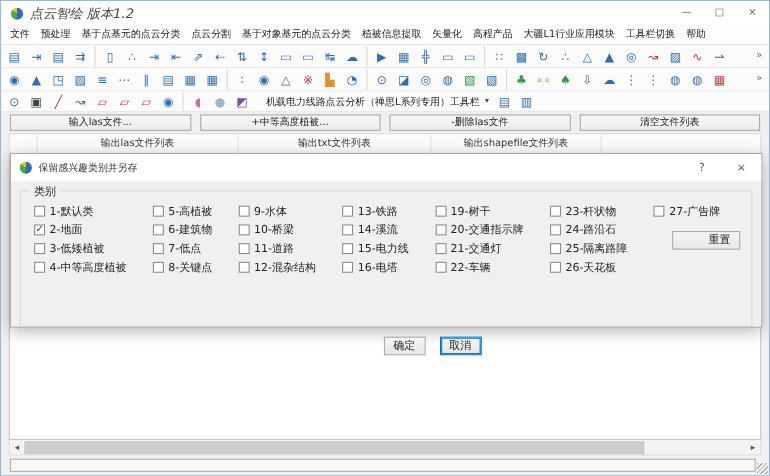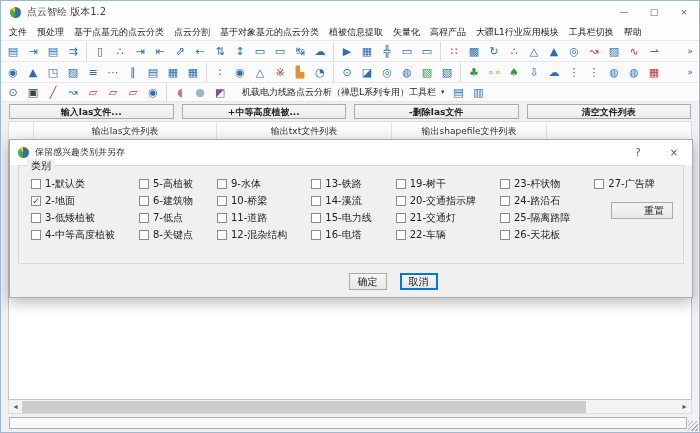--- a/index.html
+++ b/index.html
@@ -8,21 +8,21 @@
   button { font:inherit; cursor:pointer; }
 
   .window{position:relative;width:700px;height:433px;background:#f0f0f0;
     border:1px solid #9db8d2;display:flex;flex-direction:column;overflow:hidden;}
 
   
   .titlebar{height:22px;background:#ffffff;display:flex;align-items:center;flex:none;}
   .appicon{width:11px;height:11px;border-radius:50%;flex:none;
     background:conic-gradient(#2f6db6 0 52%, #3fae49 52% 86%, #f4c20d 86% 100%);}
   .titlebar .appicon{margin:0 6px 0 9px;}
-  .title{font-size:10px;color:#444;}
+  .title{font-size:12px;color:#444;font-style:italic;}
   .wctrls{margin-left:auto;display:flex;height:22px;}
   .wbtn{width:30px;height:22px;display:flex;align-items:center;justify-content:center;
     font-size:9px;color:#666;}
 
   
   .menubar{height:18px;background:#fdfdfd;display:flex;align-items:center;
     padding-left:3px;border-bottom:1px solid #e9e9e9;flex:none;}
   .menu-item{font-size:9px;color:#222;padding:0 5px;height:18px;line-height:18px;white-space:nowrap;}
 
   
@@ -32,21 +32,21 @@
   .ticon{width:20px;height:19px;line-height:19px;text-align:center;font-size:11px;flex:none;}
   .ticon.sep{border-left:1px solid #dadada;margin-left:3px;padding-left:3px;width:24px;}
   .overflow{margin-left:auto;font-size:9px;color:#557;padding-right:4px;}
   .tb3{height:19px;}
   .tb3 .ticon{height:17px;line-height:17px;}
   .tbselect{display:flex;align-items:center;gap:5px;margin-left:8px;font-size:9px;color:#222;
     white-space:nowrap;padding:0 4px;height:16px;}
   .tbselect .dd{font-size:7px;color:#444;}
 
   
-  .btnrow{height:19px;display:flex;gap:8px;padding:2px 8px 1px 8px;flex:none;font-weight:bold;}
+  .btnrow{height:19px;display:flex;gap:8px;padding:2px 8px 1px 8px;flex:none;}
   .fbtn{flex:1;height:15px;font-size:9px;color:#222;background:linear-gradient(#f7f7f7,#ececec);
     border:1px solid #aaaaaa;line-height:12px;}
 
   
   .hdrrow{height:19px;display:flex;margin:0 7px;flex:none;background:#fbfbfb;
     border:1px solid #dcdcdc;border-bottom:none;}
   .hnum{width:25px;border-right:1px solid #e3e3e3;flex:none;}
   .hcells{display:flex;flex:1;}
   .th{font-size:9px;color:#333;text-align:center;line-height:18px;border-right:1px solid #e3e3e3;
     overflow:hidden;white-space:nowrap;}
@@ -73,21 +73,21 @@
 
   
   .dialog{position:absolute;left:8px;top:138px;width:684px;height:159px;background:#f0f0f0;
     border:1px solid #ababab;box-shadow:0 4px 14px rgba(0,0,0,.30);z-index:5;}
   .dtitle{height:25px;background:#ffffff;display:flex;align-items:center;}
   .dtitle .appicon{margin:0 6px 0 8px;}
   .dtitle-text{font-size:9px;color:#333;}
   .dctrls{margin-left:auto;display:flex;height:25px;}
   .dbtn{width:36px;height:25px;display:flex;align-items:center;justify-content:center;
     font-size:10px;color:#555;}
-  .group{position:relative;margin:0 8px 0 8px;height:99px;border:1px solid #d9d9d9;}
+  .group{position:relative;margin:8px 8px 0 8px;height:124px;border:1px solid #d9d9d9;}
   .glabel{position:absolute;top:-7px;left:8px;background:#f0f0f0;padding:0 4px;
     font-size:10px;color:#222;}
   .cats{display:flex;flex-direction:column;flex-wrap:wrap;align-content:flex-start;
     height:86px;padding:9px 4px 0 12px;overflow:hidden;}
   .cat{display:flex;align-items:center;height:17px;margin-right:24px;font-size:10px;
     color:#222;white-space:nowrap;}
   .cbx{width:10px;height:10px;border:1px solid #8b8b8b;background:#fff;margin-right:4px;
     display:inline-flex;align-items:center;justify-content:center;font-size:9px;
     line-height:10px;color:#333;flex:none;}
   .cat.checked .cbx::after{content:"✓";}

